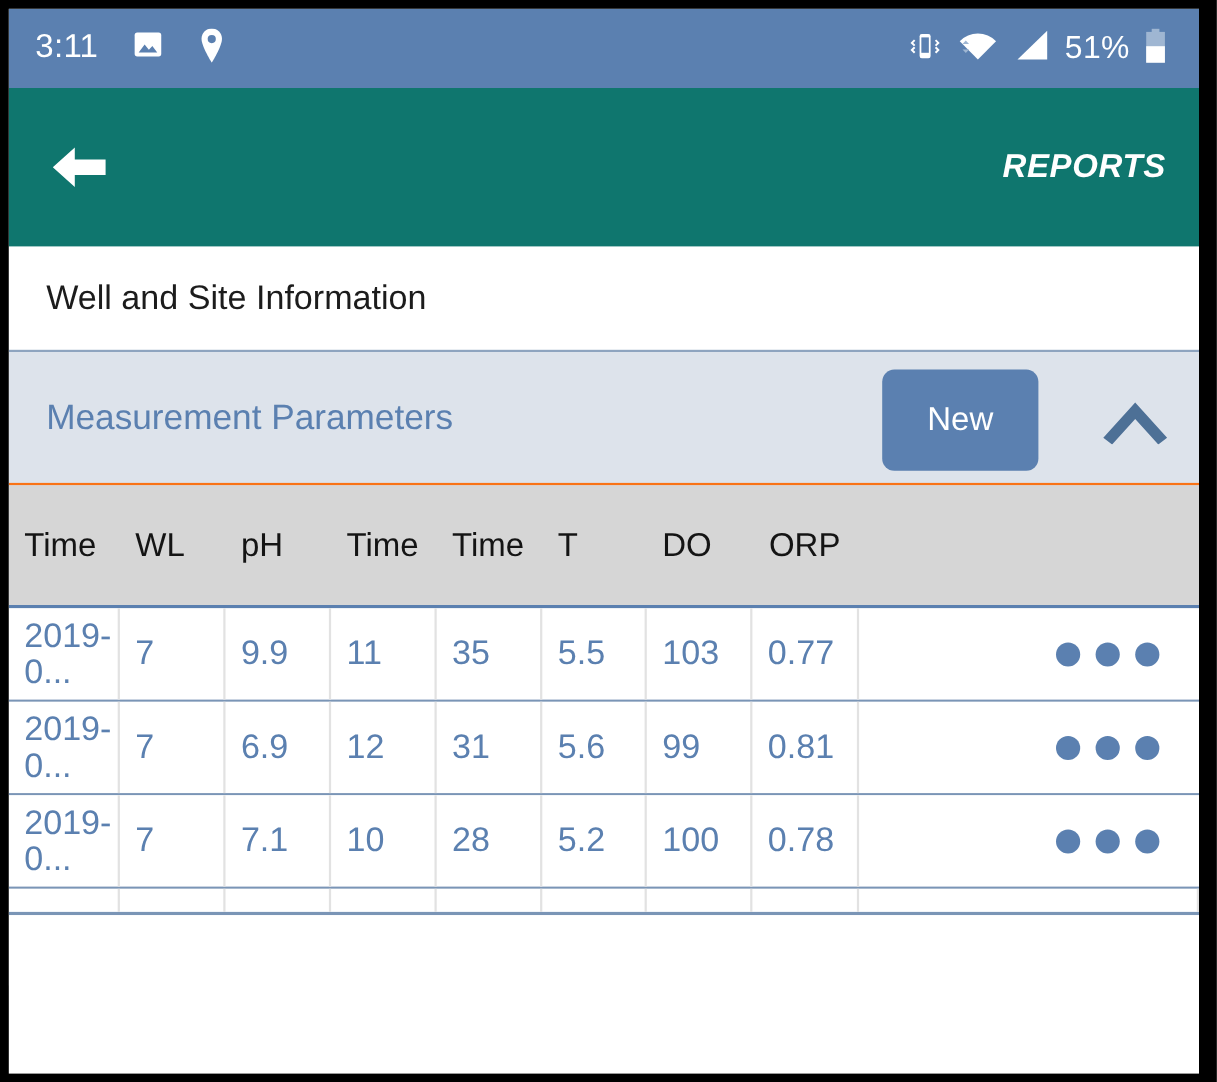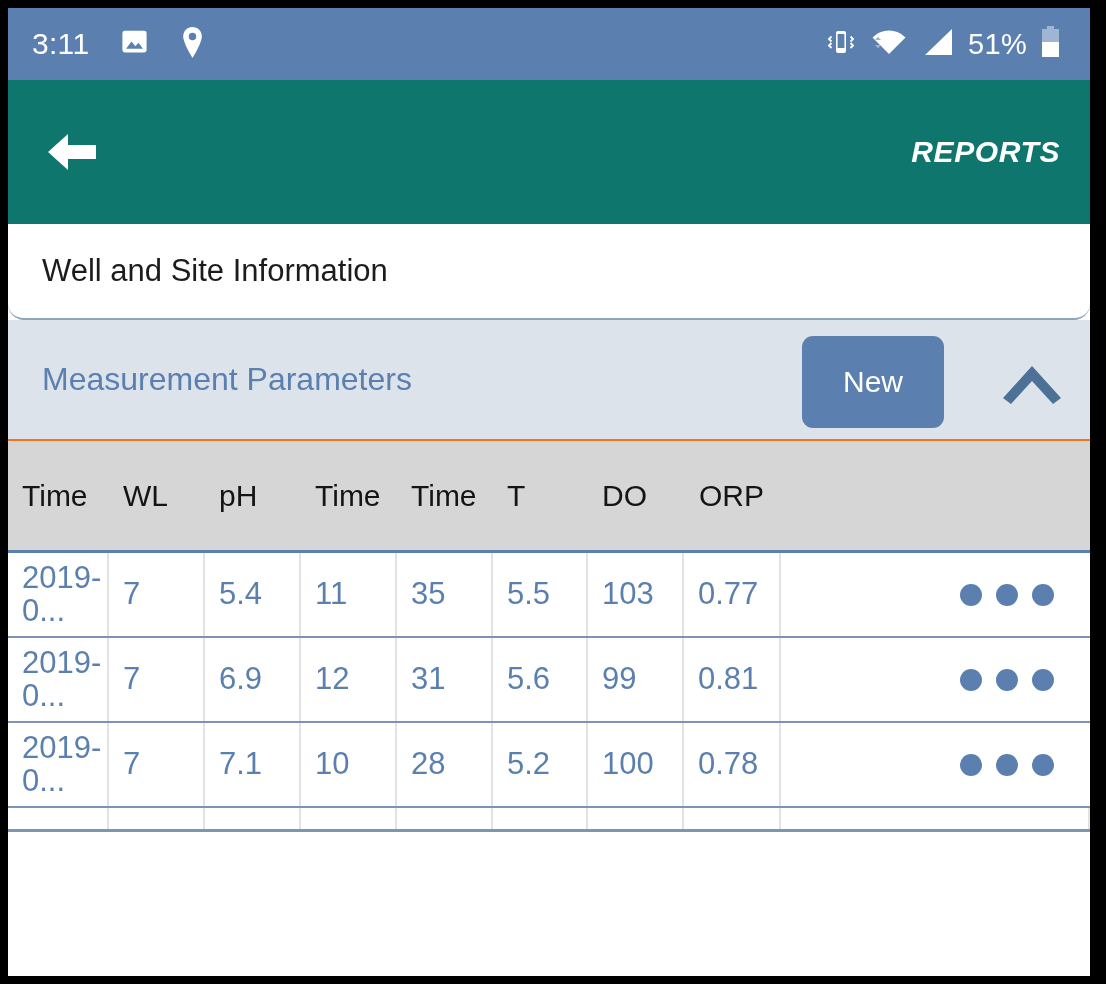--- a/index.html
+++ b/index.html
@@ -53,21 +53,20 @@
   }
 
   
   .wellsite {
     height:96px;
     background:#ffffff;
     display:flex;
     align-items:center;
     padding:0 34px;
     border-bottom:2px solid #8ea4bf;
-    border-radius:16px;
   }
   .wellsite-title {
     font-size:31px;
     color:#1c1c1c;
   }
 
   
   .section {
     height:121px;
     background:#dde3eb;
@@ -266,21 +265,21 @@
       <div class="th c4">Time</div>
       <div class="th c5">T</div>
       <div class="th c7">DO</div>
       <div class="th c6">ORP</div>
       <div class="th c8"></div>
     </div>
 
     <div class="tr">
       <div class="td c0">2019-0...</div>
       <div class="td c1">7</div>
-      <div class="td c2">5.4</div>
+      <div class="td c2">9.9</div>
       <div class="td c3">11</div>
       <div class="td c4">35</div>
       <div class="td c5">5.5</div>
       <div class="td c6">103</div>
       <div class="td c7">0.77</div>
       <div class="td c8">
         <span class="dots">
           <span class="dot"></span>
           <span class="dot"></span>
           <span class="dot"></span>

